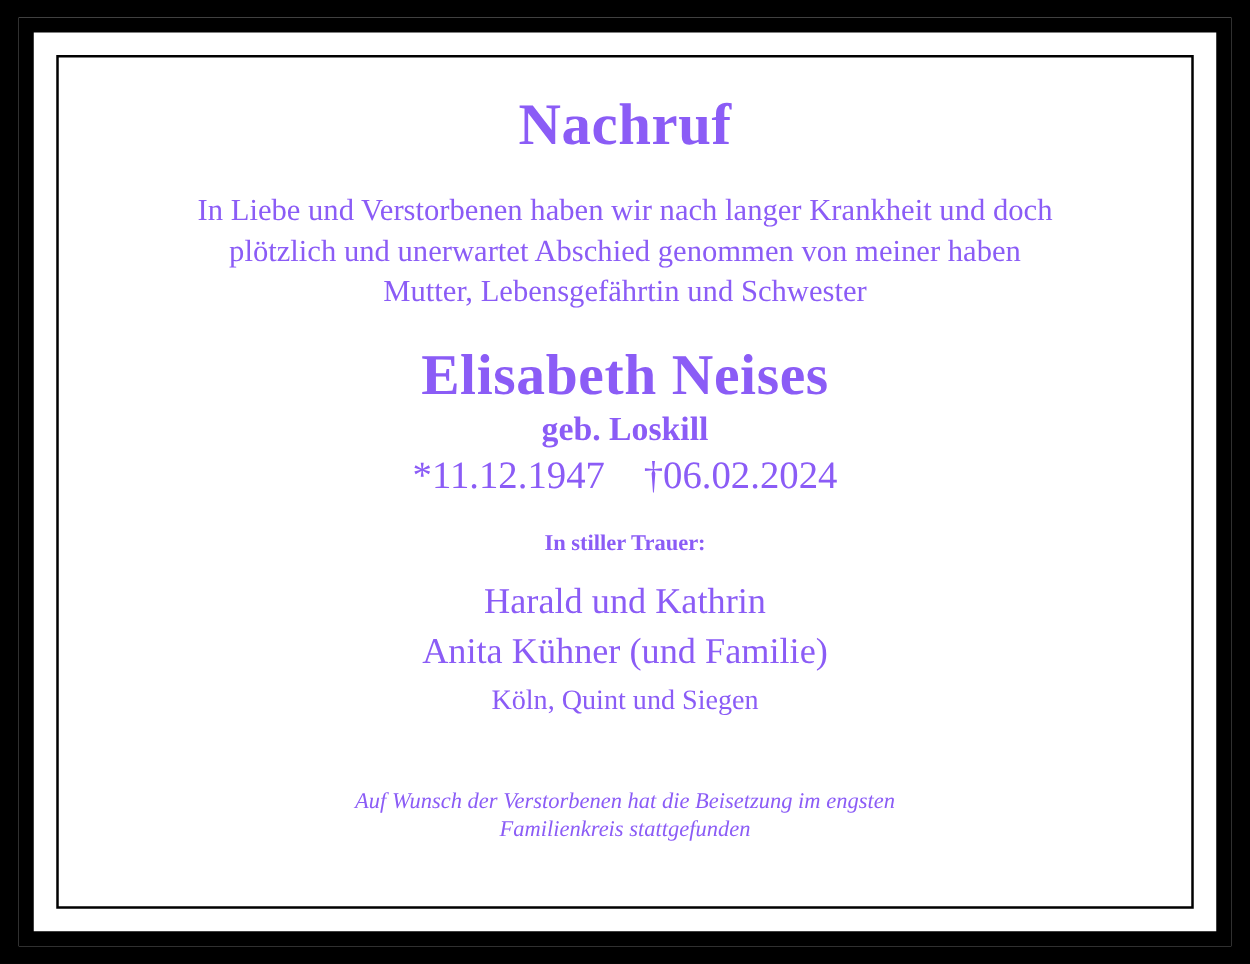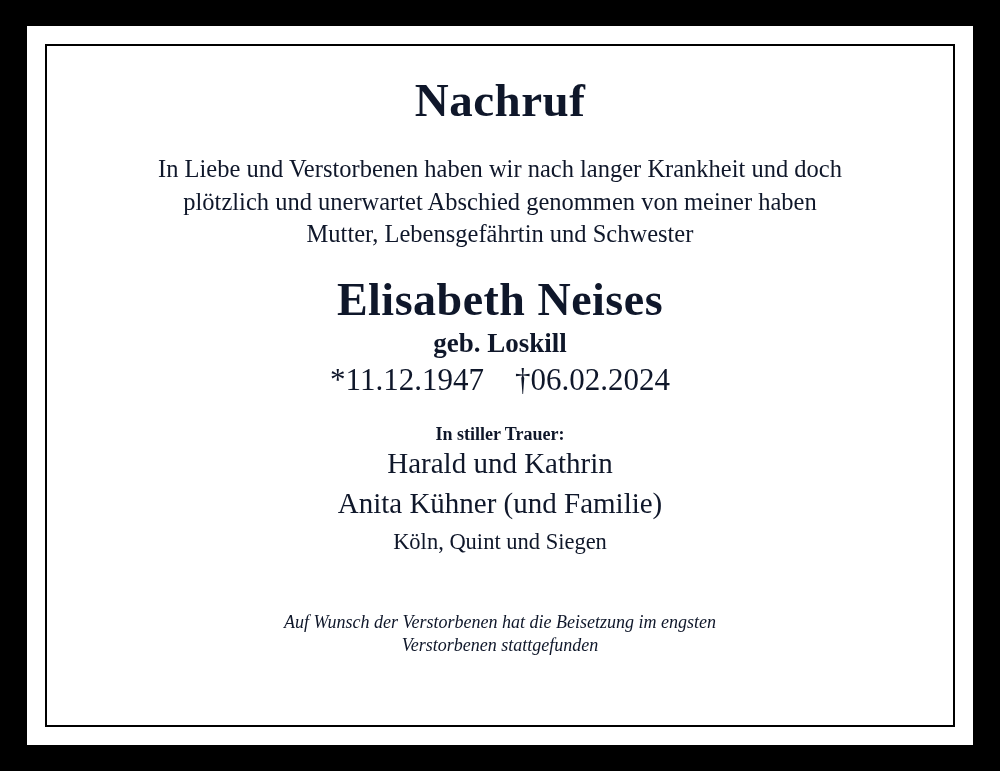--- a/index.html
+++ b/index.html
@@ -50,21 +50,21 @@
 
   .content {
     position: absolute;
     left: 0;
     top: 0;
     right: 0;
     bottom: 0;
     padding: 16px 40px 10px 40px;
     box-sizing: border-box;
     text-align: center;
-    color: #0f172a;
+    color: #8b5cf6;
   }
 
   .heading {
     font-size: 47px;
     font-weight: bold;
     letter-spacing: 0.5px;
     margin: 14px 0 0 0;
     line-height: 1.05;
   }
 
@@ -104,21 +104,21 @@
     font-weight: bold;
     margin: 26px 0 0 0;
   }
 
   .mourner {
     font-size: 29px;
     line-height: 1.26;
     margin: 4px 0 0 0;
   }
   .mourner.first {
-    margin-top: 0;
+    margin-top: 18px;
   }
 
   .places {
     font-size: 22.5px;
     margin: 6px 0 0 0;
     line-height: 1.2;
   }
 
   .footer-note {
     font-size: 18px;
@@ -150,19 +150,19 @@
 
         <div class="mourners-label">In stiller Trauer:</div>
 
         <div class="mourner first">Harald und Kathrin</div>
         <div class="mourner">Anita Kühner (und Familie)</div>
 
         <div class="places">Köln, Quint und Siegen</div>
 
         <div class="footer-note">
           <div>Auf Wunsch der Verstorbenen hat die Beisetzung im engsten</div>
-          <div>Verstorbenen stattgefunden</div>
+          <div>Familienkreis stattgefunden</div>
         </div>
 
       </div>
     </div>
   </div>
 </div>
 
 </body></html>

